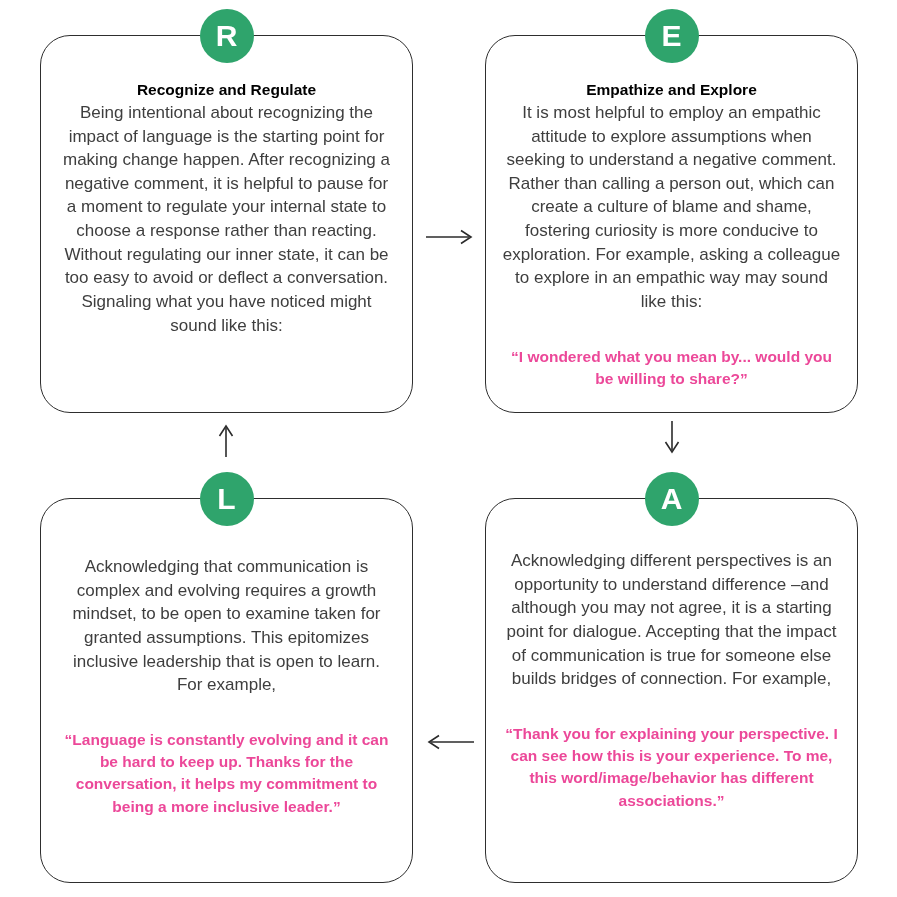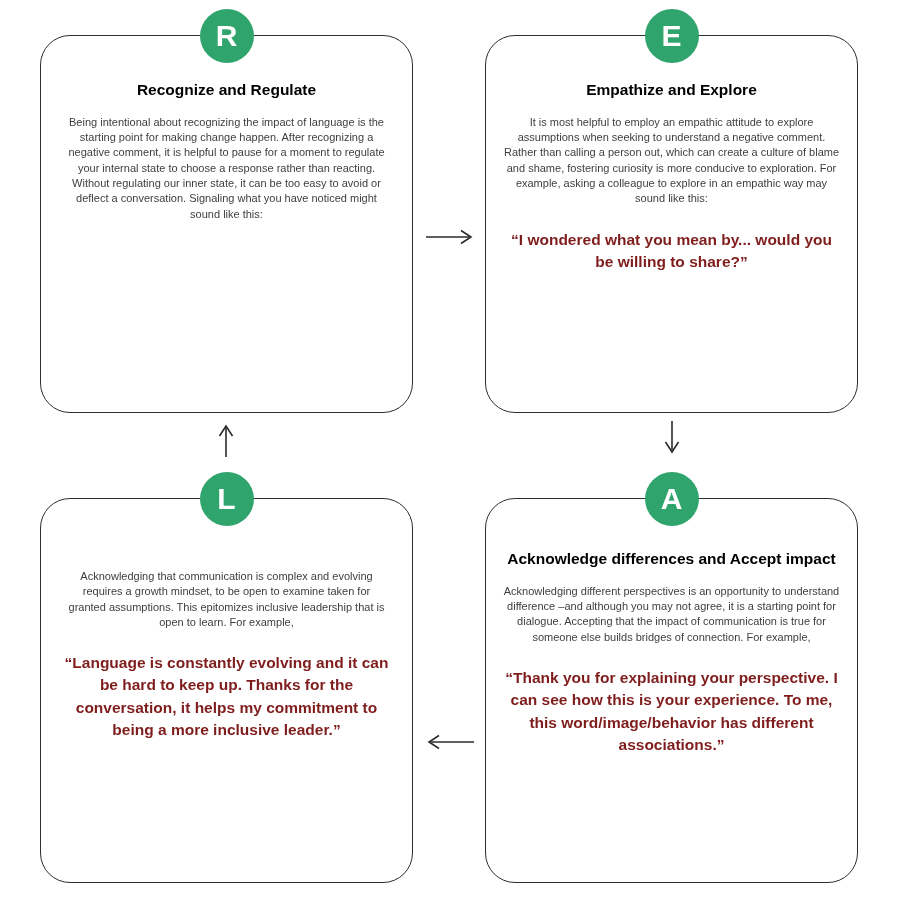--- a/index.html
+++ b/index.html
@@ -35,31 +35,30 @@
     font-size:30px;
     line-height:1;
   }
   .title {
     font-weight:700;
     font-size:15.5px;
     line-height:1.35;
     color:#000000;
   }
   .body {
-    margin-top:14px;
-    font-size:11px;
+    font-size:17px;
     line-height:1.39;
     color:#3e3e3e;
   }
   .quote {
-    margin-top:22px;
+    margin-top:32px;
     font-weight:700;
     font-size:15.5px;
     line-height:1.44;
-    color:#7f1d1d;
+    color:#ec4899;
   }
   .arrow { position:absolute; }
   .arrow svg { display:block; }
   .arrow path, .arrow line, .arrow polyline {
     stroke:#2b2b2b; stroke-width:1.6; fill:none;
   }
 </style>
 </head>
 <body>
 
@@ -87,21 +86,20 @@
       <span>L</span>
     </div>
     <div class="body">Acknowledging that communication is complex and evolving requires a growth mindset, to be open to examine taken for granted assumptions. This epitomizes inclusive leadership that is open to learn. For example,</div>
     <div class="quote">“Language is constantly evolving and it can be hard to keep up. Thanks for the conversation, it helps my commitment to being a more inclusive leader.”</div>
   </div>
 
   <div class="box" id="box-a">
     <div class="badge">
       <span>A</span>
     </div>
-    <div class="title">Acknowledge differences and Accept impact</div>
     <div class="body">Acknowledging different perspectives is an opportunity to understand difference –and although you may not agree, it is a starting point for dialogue. Accepting that the impact of communication is true for someone else builds bridges of connection. For example,</div>
     <div class="quote">“Thank you for explaining your perspective. I can see how this is your experience. To me, this word/image/​behavior has different associations.”</div>
   </div>
 
   <div class="arrow" style="left:423px; top:224px;">
     <svg width="54" height="26" viewBox="0 0 54 26">
       <line x1="3" y1="13" x2="46" y2="13"></line>
       <polyline points="38,6.5 48,13 38,19.5"></polyline>
     </svg>
   </div>

